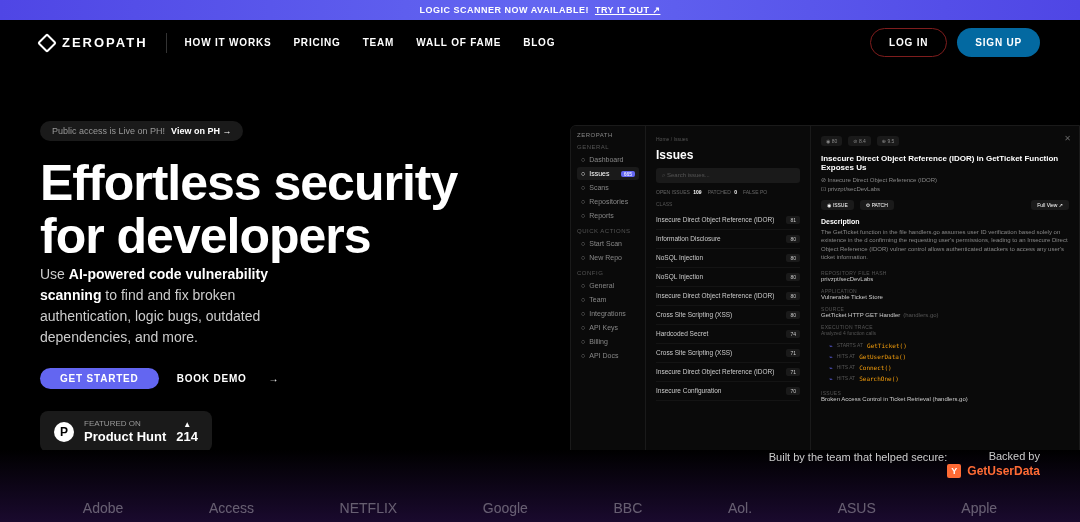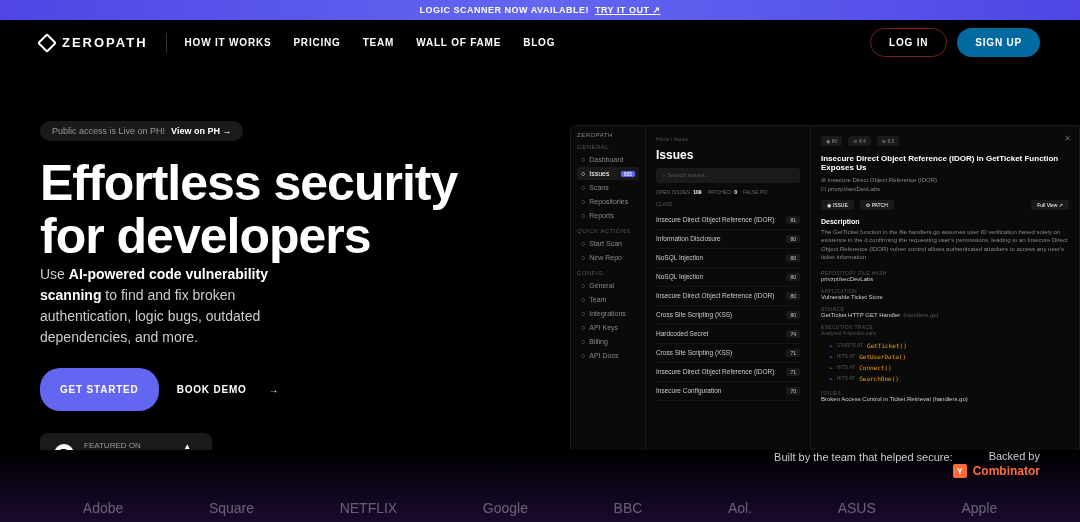--- a/index.html
+++ b/index.html
@@ -17,21 +17,21 @@
 .btn-outline{background:transparent;border:1px solid #7f1d1d;color:#fff}
 .btn-primary{background:#0369a1;color:#fff}
 .hero{display:flex;padding:0 40px;position:relative}
 .hero-left{width:50%;padding-top:55px}
 .ph-badge{display:inline-flex;align-items:center;background:#1a1a1a;border-radius:20px;padding:5px 12px;font-size:9px;color:#999;margin-bottom:16px}
 .ph-badge b{color:#fff;margin-left:6px}
 .hero h1{font-size:50px;font-weight:700;line-height:1.05;margin-bottom:2px;letter-spacing:-1px}
 .hero-sub{font-size:14px;color:#ccc;line-height:1.5;margin-bottom:20px;max-width:280px}
 .hero-sub b{color:#fff}
 .hero-btns{display:flex;gap:18px;align-items:center;margin-bottom:22px}
-.btn-cta{background:#6366f1;color:#fff;padding:16px 20px;border-radius:20px;font-size:10px;font-weight:700;letter-spacing:.8px;border:none;cursor:pointer}
+.btn-cta{background:#6366f1;color:#fff;padding:5px 20px;border-radius:20px;font-size:10px;font-weight:700;letter-spacing:.8px;border:none;cursor:pointer}
 .btn-demo{color:#fff;font-size:10px;font-weight:700;letter-spacing:.8px;display:flex;align-items:center;gap:22px;cursor:pointer}
 .ph-card{display:inline-flex;align-items:center;background:#1a1a1a;border-radius:8px;padding:8px 14px;gap:10px}
 .ph-logo{width:20px;height:20px;background:#fff;border-radius:50%;display:flex;align-items:center;justify-content:center;color:#000;font-weight:900;font-size:12px}
 .ph-text{font-size:8px;color:#999;line-height:1.2}
 .ph-text b{font-size:13px;color:#fff;display:block}
 .ph-votes{text-align:center;font-size:8px}
 .ph-votes b{font-size:13px;display:block}
 .screenshot{position:absolute;right:0;top:60px;width:510px;height:365px;background:#0a0a0a;border:1px solid #1a1a1a;border-radius:6px 0 0 0;overflow:hidden;display:flex;font-size:7px}
 .ss-sidebar{width:75px;background:#0a0a0a;border-right:1px solid #1a1a1a;padding:6px}
 .ss-side-hdr{color:#555;font-size:6px;letter-spacing:.5px;margin:6px 0 3px;text-transform:uppercase}
@@ -310,27 +310,27 @@
   </div>
 </section>
 
 <div class="footer">
   <div class="footer-top">
     <div class="footer-text">Built by the team that helped secure:</div>
     <div class="backed">
       <div>Backed by</div>
       <div class="yc">
         <div class="yc-logo">Y</div>
-        <span class="yc-text">Combinator</span>
+        <span class="yc-text">GetUserData</span>
       </div>
     </div>
   </div>
   <div class="logos" id="logos">
       <span>Adobe</span>
-      <span>Square</span>
+      <span>Access</span>
       <span>NETFLIX</span>
       <span>Google</span>
       <span>BBC</span>
       <span>Aol.</span>
       <span>ASUS</span>
       <span>Apple</span>
     </div>
 </div>
 
 </body></html>

